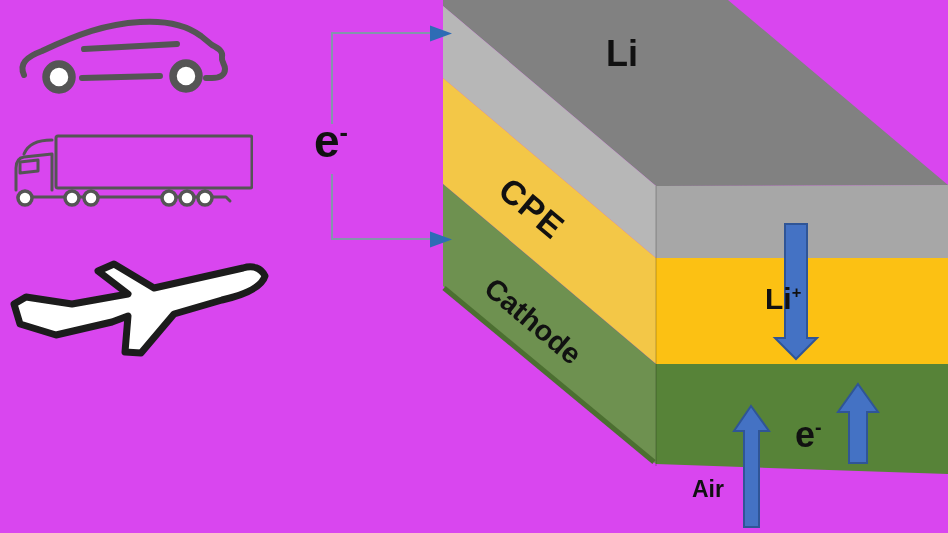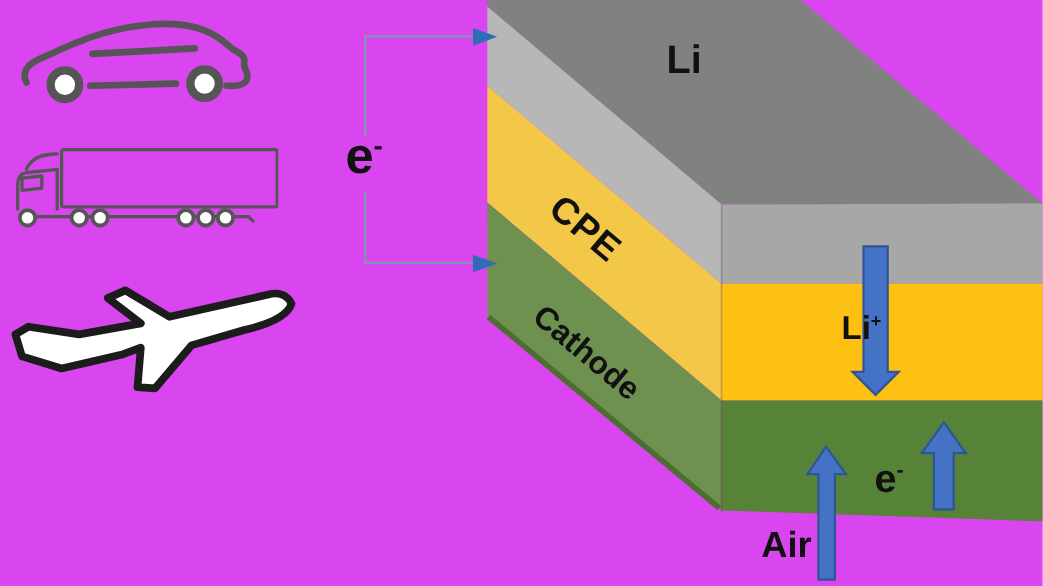--- a/index.html
+++ b/index.html
@@ -9,21 +9,21 @@
   svg{display:block;}
   .label{position:absolute;color:#111;font-weight:700;white-space:nowrap;}
   .sup{font-size:55%;vertical-align:super;font-weight:inherit;}
   #li-anode-label{left:606px;top:34px;font-size:36px;line-height:40px;}
   #cpe-label{left:470px;top:188px;width:124px;height:40px;line-height:40px;text-align:center;
              font-size:34px;transform:rotate(40deg);letter-spacing:1px;}
   #cathode-label{left:456px;top:302px;width:154px;height:38px;line-height:38px;text-align:center;
              font-size:29px;transform:rotate(40deg);}
   #li-ion-label{left:721px;top:282px;font-size:30px;margin-left:44px;}
   #electron-cathode-label{left:795px;top:414px;font-size:36px;}
-  #air-label{left:692px;top:476px;font-size:33px;}
+  #air-label{left:692px;top:476px;font-size:23px;}
   #electron-circuit-label{left:314px;top:114px;font-size:46px;font-weight:600;}
 </style>
 </head>
 <body>
 
 <div class="stage">
 
   <svg class="abs" style="left:14px;top:12px;" width="236" height="88" viewBox="0 0 236 88">
     <g fill="none" stroke-width="6" stroke-linecap="round" stroke-linejoin="round" stroke="#555555">
       <path d="M10,63 C5,52 12,45 28,39 C64,22 92,12 126,10 C158,8 175,15 187,24 L198,33

